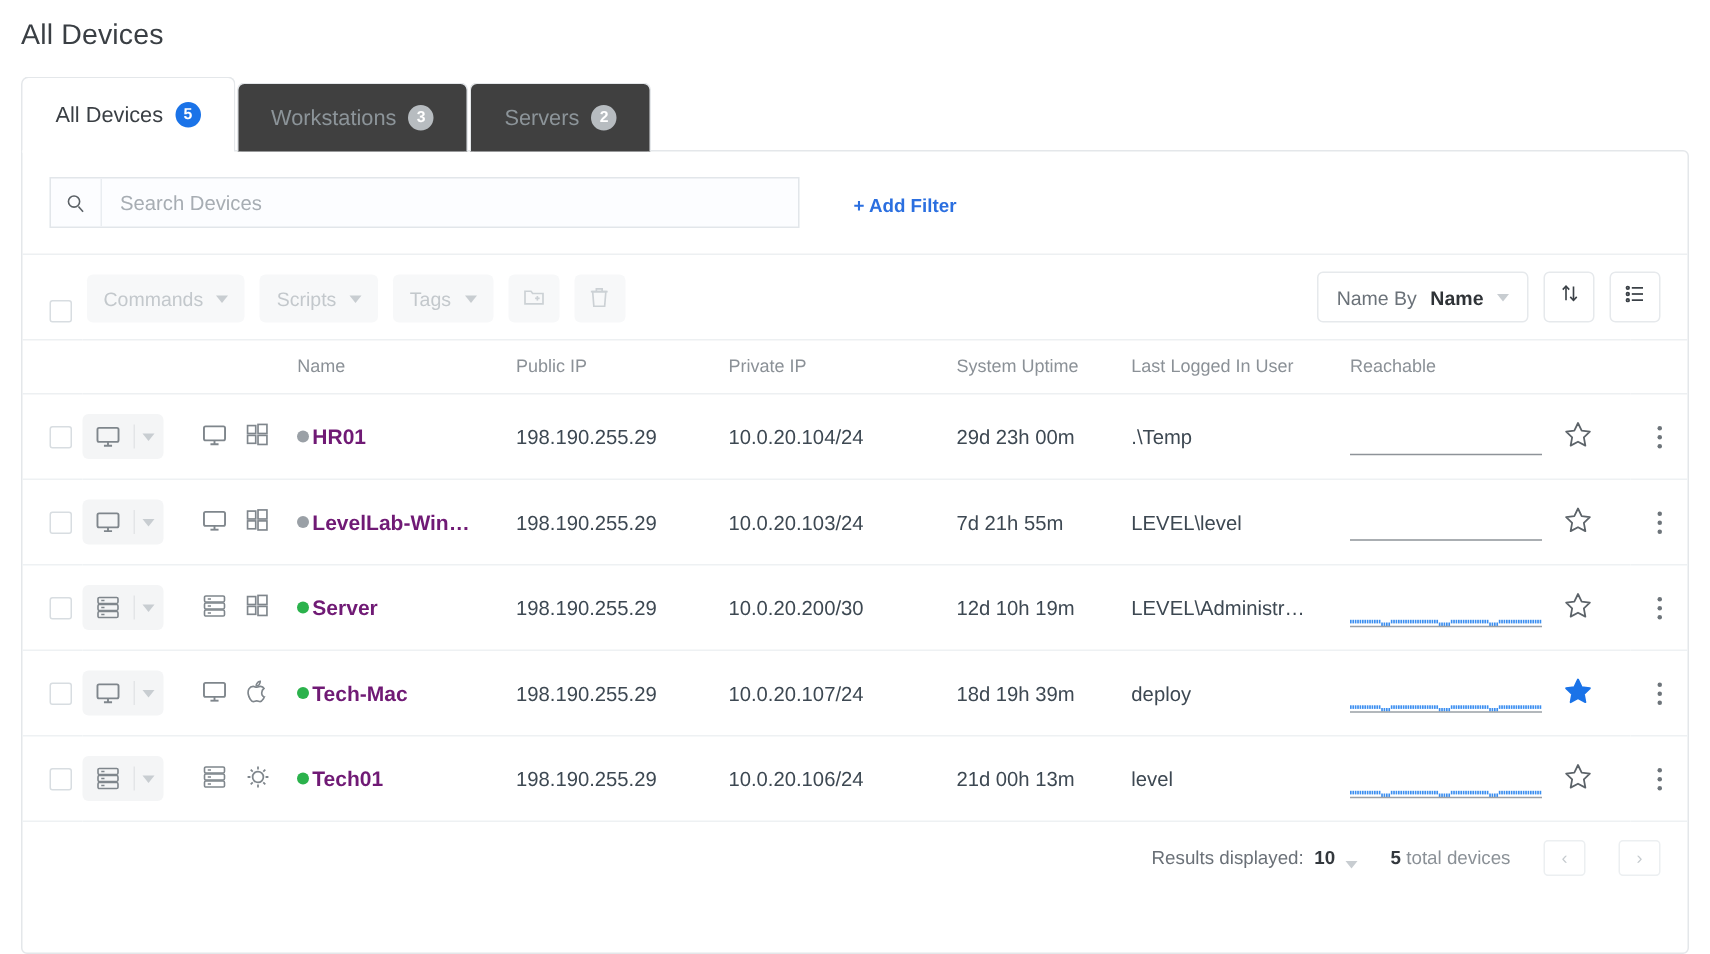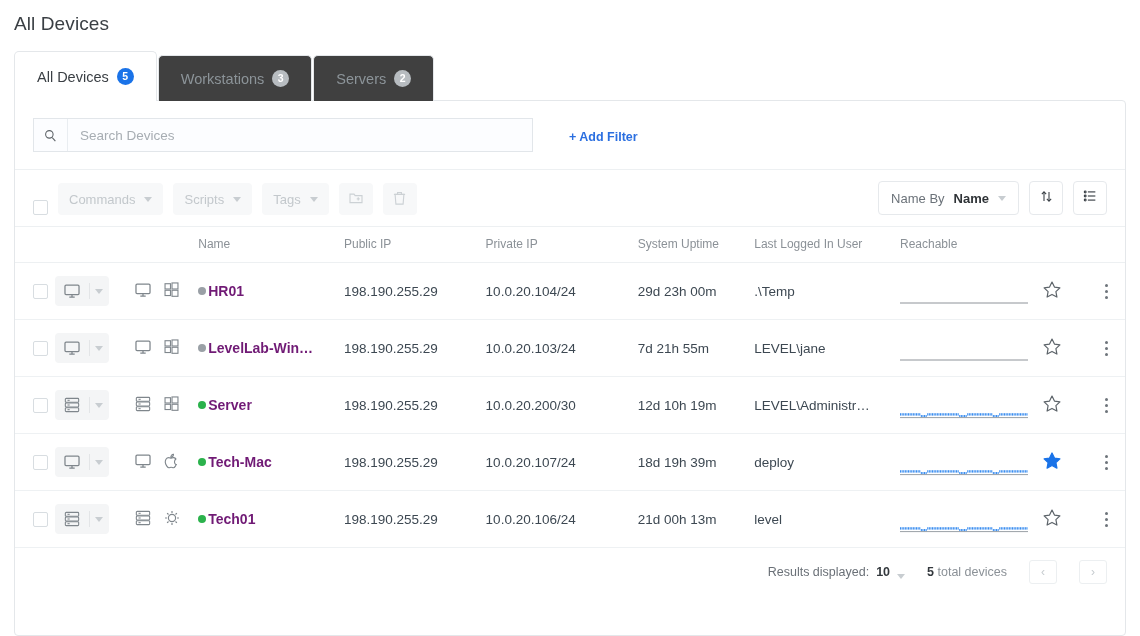--- a/index.html
+++ b/index.html
@@ -382,21 +382,21 @@
             </td>
     <td>
       <div class="name-cell">
         <span class="dot offline"></span>
         <span>LevelLab-Win…</span>
       </div>
             </td>
     <td>198.190.255.29</td>
     <td>10.0.20.103/24</td>
     <td>7d 21h 55m</td>
-    <td>LEVEL\jane</td>
+    <td>LEVEL\level</td>
     <td>
       <span><svg class="spark" viewBox="0 0 128 34" preserveAspectRatio="none">
       <line x1="0" y1="29" x2="128" y2="29" stroke="#8e9399" stroke-width="1"></line>
                 </svg></span></td>
     <td>
       <span class="star"><svg width="20" height="20" viewBox="0 0 22 22" fill="none" stroke="#5c6369" stroke-width="1.3" stroke-linejoin="round">
         <path d="M11 2.2l2.7 5.6 6 .8-4.4 4.2 1.1 6-5.4-2.9-5.4 2.9 1.1-6L2.3 8.6l6-.8z"></path>
                 </svg></span></td>
     <td>
       <div class="kebab">

